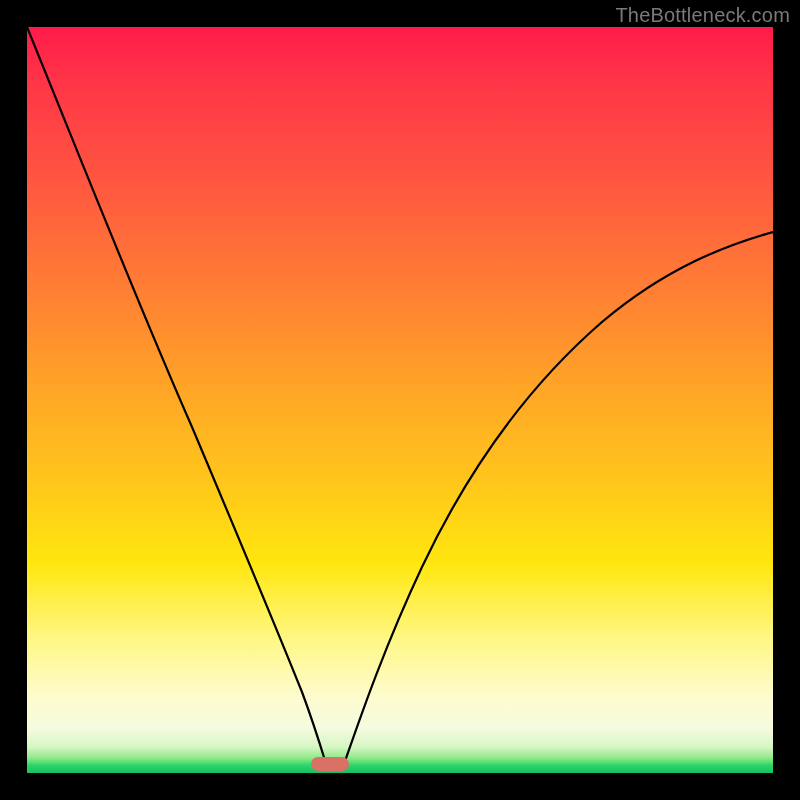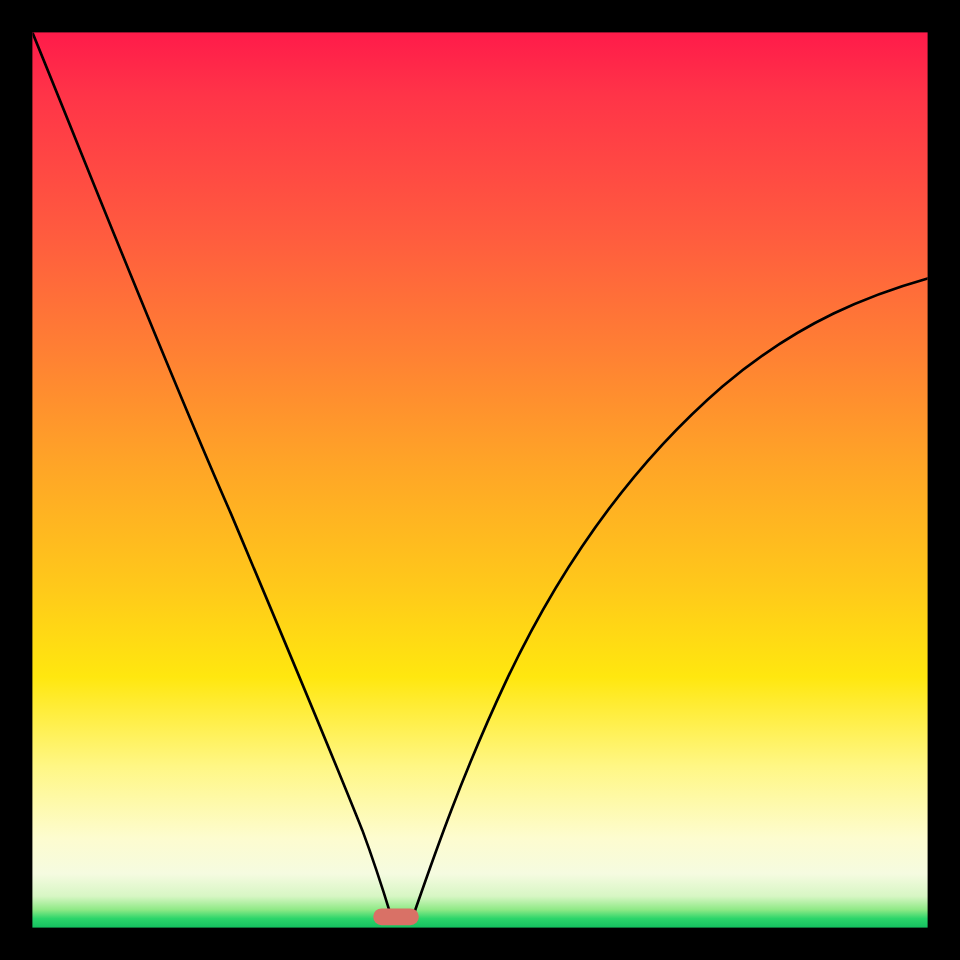--- a/index.html
+++ b/index.html
@@ -90,13 +90,14 @@
 
       <path d="M 316 740
            C 330 700, 355 625, 395 540
            C 440 445, 500 360, 575 295
            C 640 240, 700 218, 746 205"></path>
     </svg>
 
     <div class="marker" style="left: 284px; top: 730px;"></div>
   </div>
 
+  <div class="watermark">TheBottleneck.com</div>
 </div>
 
 </body></html>

